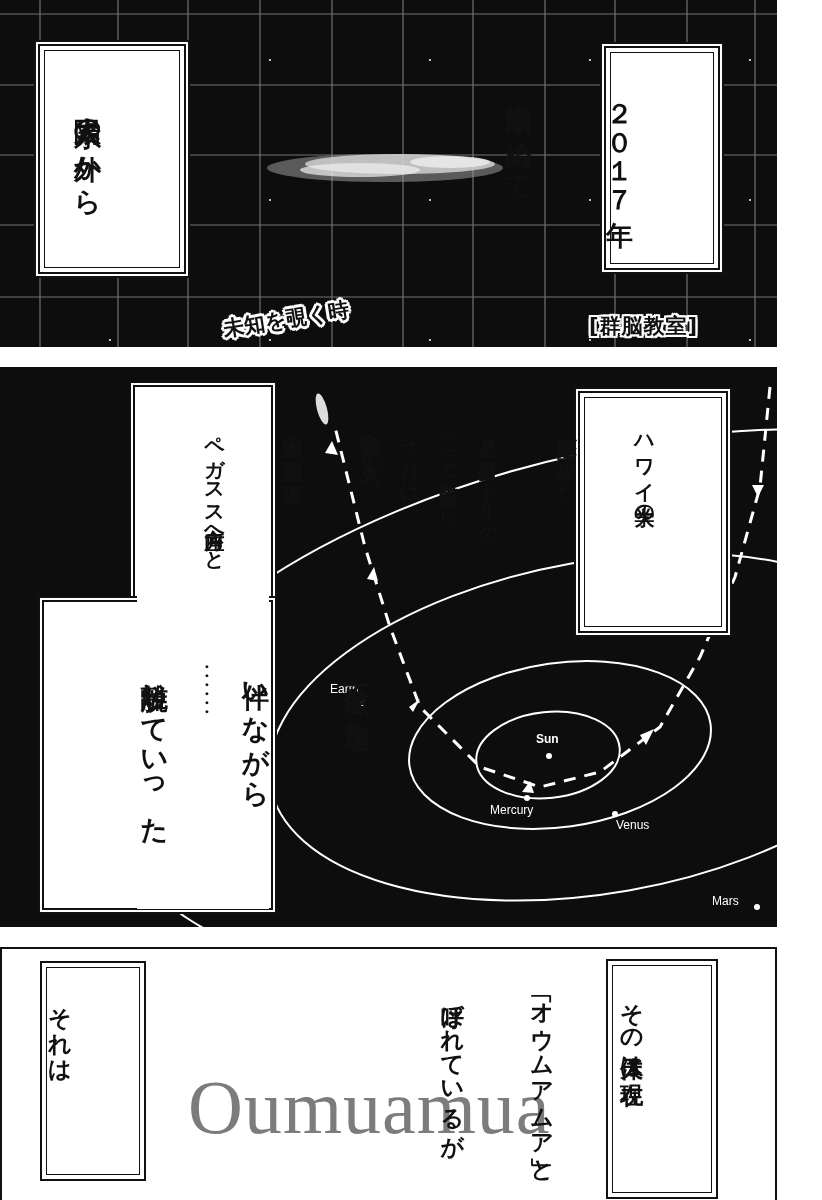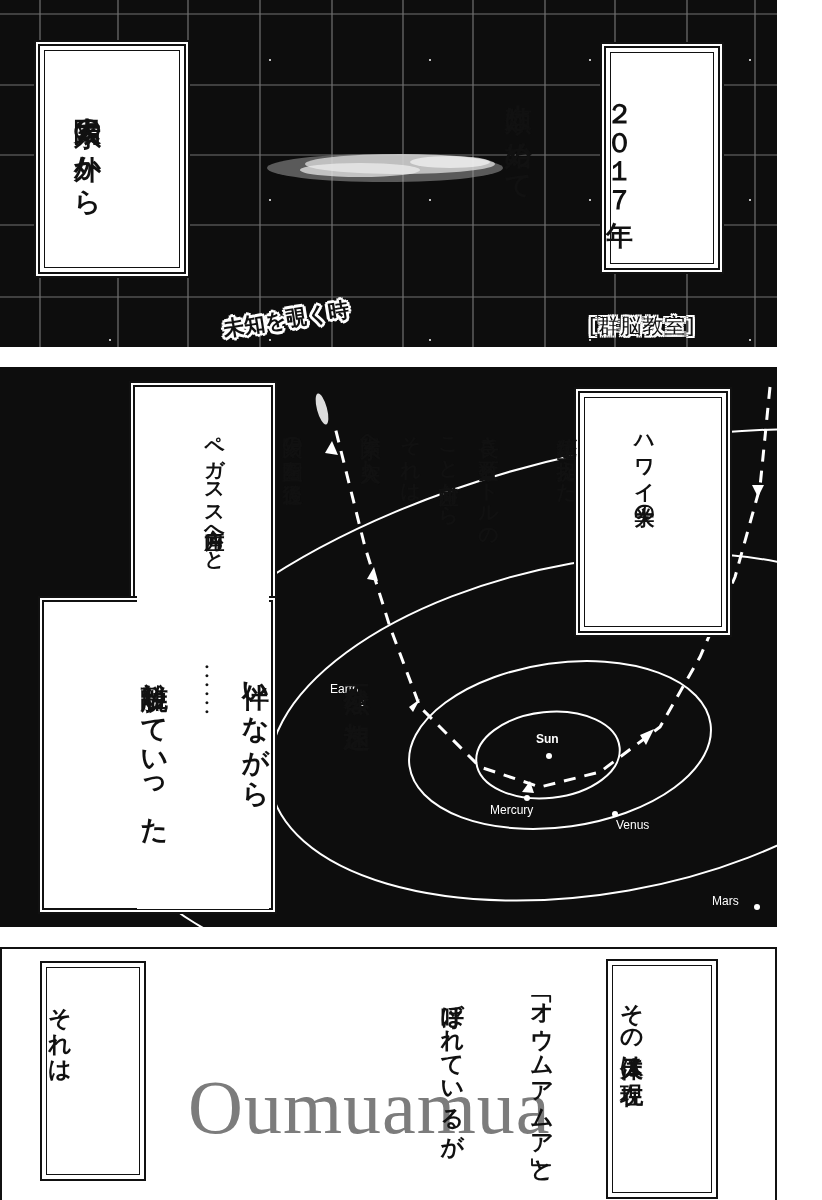--- a/index.html
+++ b/index.html
@@ -17,21 +17,21 @@
     background-size:160px 140px; opacity:.75; }
   .gridlines { position:absolute; inset:0; }
   .caption { position:absolute; background:#fff; box-sizing:border-box; border:2px solid #111; outline:2px solid #fff; outline-offset:0; box-shadow:0 0 0 4px #111; }
   .caption .inner { position:absolute; inset:4px; border:1.5px solid #111; }
   .vtext { position:absolute; writing-mode:vertical-rl; text-orientation:upright; color:#111; font-weight:bold; white-space:pre; line-height:1.25; }
   .cap-text { font-size:27px; letter-spacing:2px; }
   .cap-text-sm { font-size:19px; letter-spacing:0px; line-height:1.3; }
   .tagline { position:absolute; color:#111; font-weight:bold; font-size:21px; line-height:1.15;
     text-shadow: 2px 0 #fff,-2px 0 #fff,0 2px #fff,0 -2px #fff,2px 2px #fff,-2px -2px #fff,2px -2px #fff,-2px 2px #fff,3px 0 #fff,-3px 0 #fff,0 3px #fff,0 -3px #fff;
     transform:rotate(-9deg); transform-origin:left top; white-space:pre; }
-  .series-title { position:absolute; left:589px; top:312px; font-weight:normal; font-size:21px; color:#111;
+  .series-title { position:absolute; left:589px; top:312px; font-weight:bold; font-size:21px; color:#111;
     text-shadow: 2px 0 #fff,-2px 0 #fff,0 2px #fff,0 -2px #fff,2px 2px #fff,-2px -2px #fff,2px -2px #fff,-2px 2px #fff; letter-spacing:1px; }
   .diag-label { position:absolute; color:#fff; font-size:12px; font-family:"Liberation Sans", sans-serif; }
   .oumuamua { position:absolute; left:186px; top:1052px; font-family:"Liberation Serif", serif; font-size:76px; color:#7c7c7c; letter-spacing:1px; }
 </style>
 </head>
 <body>
 
 <div class="panel p-top">
   <div class="stars"></div>
   <svg class="gridlines" width="777" height="347">

